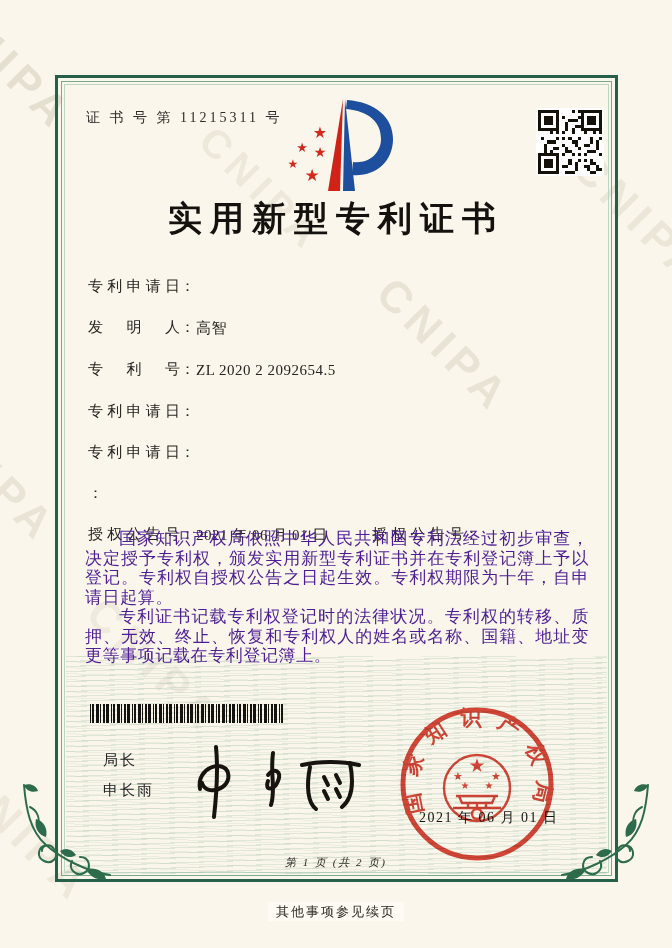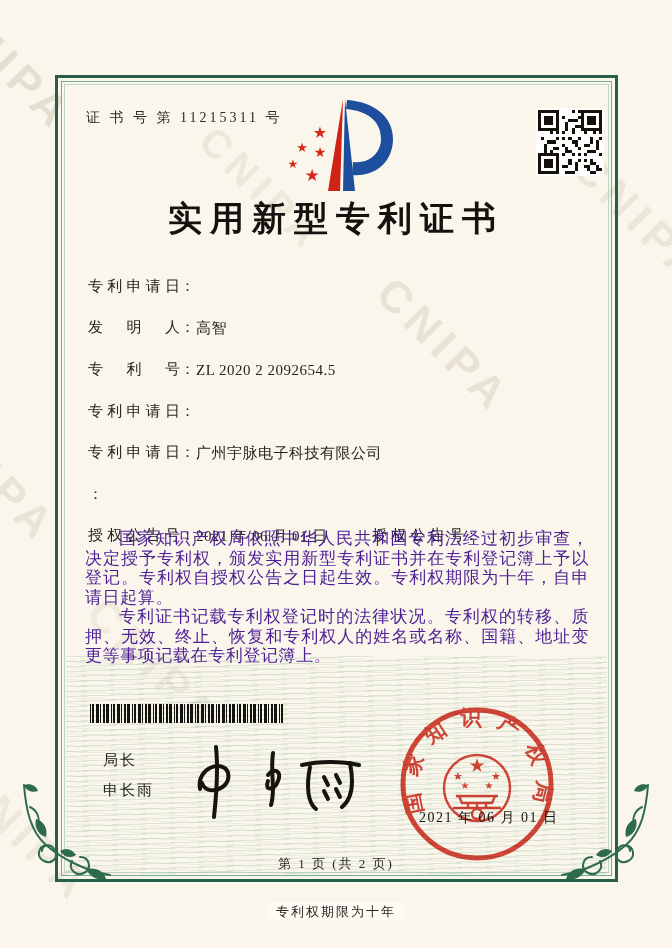--- a/index.html
+++ b/index.html
@@ -62,21 +62,21 @@
   .sig-block{position:absolute;left:103px;top:751px;font-size:15px;letter-spacing:2px;
     font-family:"Liberation Sans","DejaVu Sans",sans-serif;color:#222;}
   .sig-block .line2{margin-top:11px;}
   .sig-svg{position:absolute;left:172px;top:737px;width:205px;height:85px;}
   
   .seal-date{position:absolute;left:419px;top:809px;font-size:14px;letter-spacing:1.5px;color:#171513;z-index:2;}
   .seal{position:absolute;left:393px;top:700px;width:168px;height:168px;z-index:3;
     mix-blend-mode:multiply;opacity:.92;}
   
   .page-no{position:absolute;left:0;top:855px;width:672px;text-align:center;
-    font-size:13px;letter-spacing:2px;color:#2b2824;z-index:2;}
+    font-size:11px;letter-spacing:2px;color:#2b2824;z-index:2;font-style:italic;}
   .note{position:absolute;left:0;top:903px;width:672px;text-align:center;font-size:13px;
     letter-spacing:2px;color:#2b2824;}
   .note span{background:#fdfbf3;padding:2px 8px;}
   
   .fl{position:absolute;width:100px;height:105px;z-index:1;}
   .fl-left{left:16px;top:779px;}
   .fl-right{left:556px;top:779px;transform:scaleX(-1);}
 </style>
 </head>
 <body>
@@ -340,21 +340,20 @@
       <span class="fcolon">：</span>
     <span class="fvalue">ZL 2020 2 2092654.5</span>
   </div>
   <div class="frow">
     <span class="flabel">专利申请日</span>
       <span class="fcolon">：</span>
   </div>
   <div class="frow">
     <span class="flabel">专利申请日</span>
       <span class="fcolon">：</span>
-    <span class="fvalue">广州宇脉电子科技有限公司</span>
   </div>
   <div class="frow">
       <span class="fcolon">：</span>
   </div>
   <div class="frow grant">
     <span class="flabel">授权公告号</span>
       <span class="fcolon">：</span>
     <span class="fvalue">2021 年 06 月 01 日</span>
     <span class="flabel2">授权公告号</span>
       <span class="fcolon">：</span>
@@ -461,13 +460,13 @@
   <g fill="#d5382a" font-family="'DejaVu Sans',sans-serif" text-anchor="middle">
     <text x="84" y="72" font-size="19">★</text>
     <text x="65" y="80" font-size="11">★</text>
     <text x="103" y="80" font-size="11">★</text>
     <text x="72" y="89" font-size="10">★</text>
     <text x="96" y="89" font-size="10">★</text>
   </g>
 </svg>
 
 <div class="page-no">第 1 页 (共 2 页)</div>
-<div class="note"><span>专利权期限为十年</span></div>
+<div class="note"><span>其他事项参见续页</span></div>
 
 </body></html>

